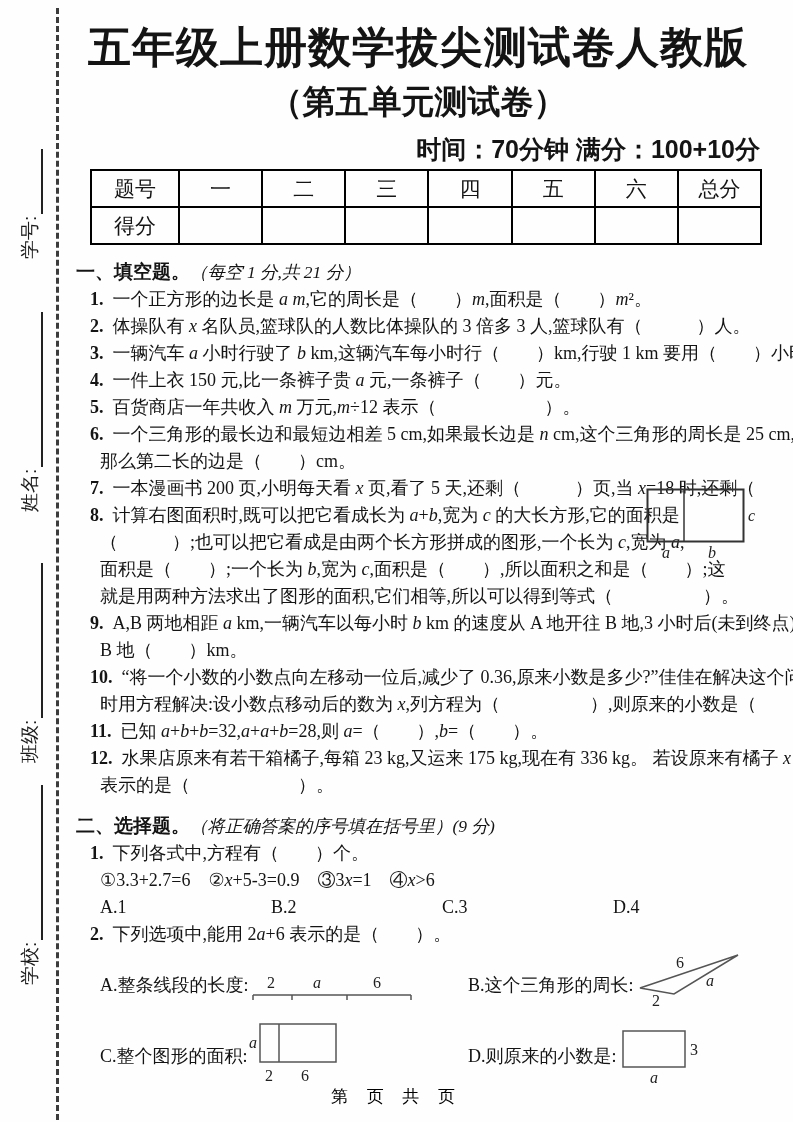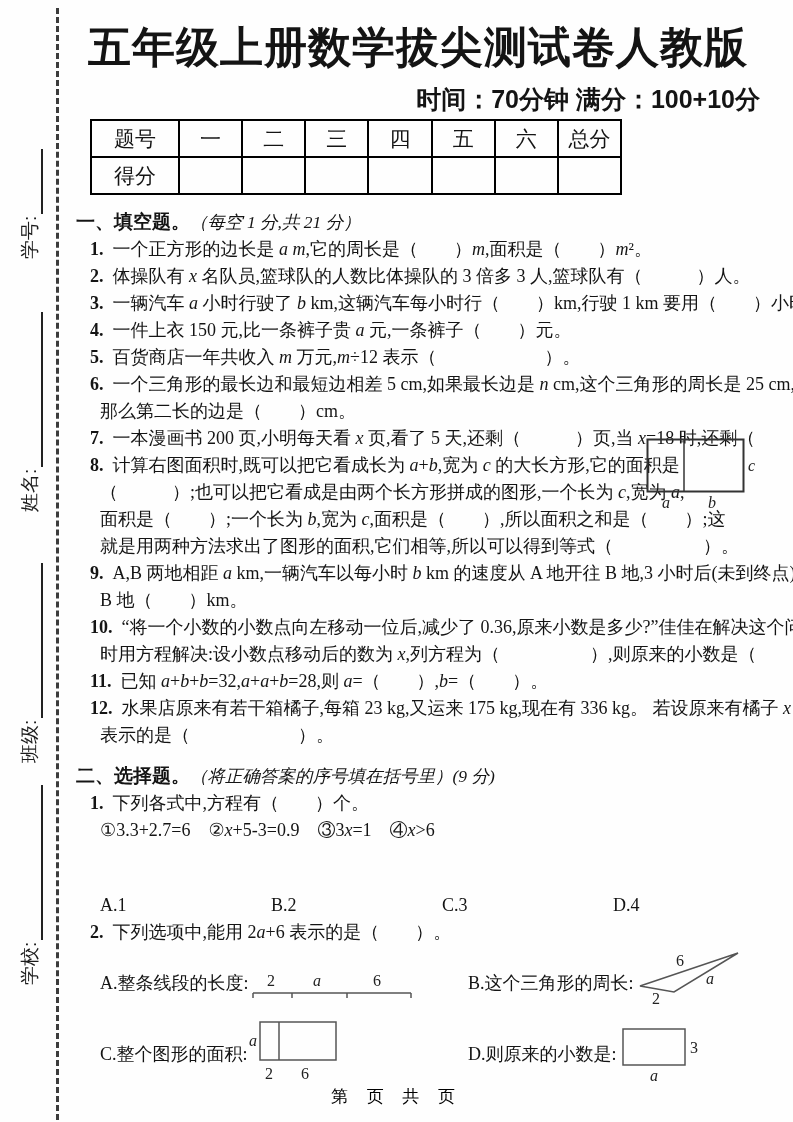--- a/index.html
+++ b/index.html
@@ -23,41 +23,41 @@
   .sf-4 { width:200px; left:-70px; top:872px; }
 
   .main { position:absolute; left:72px; top:0; width:692px; }
   .title { margin-top:22px; text-align:center; font-size:43px; line-height:50px;
     font-weight:bold; font-family:"Liberation Sans", sans-serif; letter-spacing:1px; }
   .subtitle { margin-top:10px; text-align:center; font-size:33px; line-height:40px;
     font-weight:bold; font-family:"Liberation Sans", sans-serif; }
   .meta { margin-top:14px; line-height:27px; text-align:right; padding-right:4px;
     font-size:25px; font-weight:bold; font-family:"Liberation Sans", sans-serif; }
 
-  .score-table { border-collapse:collapse; table-layout:fixed; width:532px; margin:6px 0 0 18px; }
+  .score-table { border-collapse:collapse; table-layout:fixed; width:672px; margin:6px 0 0 18px; }
   .score-table td { border:2px solid #000; height:37px; text-align:center;
     font-size:21px; font-family:"Liberation Serif", serif; }
 
   .sec-head { margin:13px 0 0 4px; font-size:19px; line-height:27px; white-space:nowrap; }
   .sec-title { font-weight:bold; font-family:"Liberation Sans", sans-serif; }
   .sec-note { font-style:italic; font-size:17.5px; }
 
   .q { position:relative; margin-left:18px; }
   .line { font-size:18px; line-height:27px; white-space:nowrap; }
   .qnum { font-weight:bold; font-family:"Liberation Serif", serif; margin-right:9px; }
   .cont { margin-left:10px; }
   .v { font-family:"Liberation Serif", serif; font-style:italic; }
 
   .fig8 { position:absolute; right:4px; top:-14px; }
   svg text { font-size:16px; font-family:"Liberation Serif", serif; fill:#222; }
   svg text.v { font-style:italic; }
 
   .opts-row { margin:0 0 0 10px; font-size:18px; line-height:27px; }
   .opt { display:inline-block; width:171px; white-space:nowrap; }
-  .opt:last-child { width:auto;margin-top:48px; }
+  .opt:last-child { width:auto; }
 
   .fig-row { display:flex; margin-left:10px; font-size:18px; }
   .fig-opt { display:flex; align-items:center; white-space:nowrap; }
   .fig-label { line-height:27px; }
   .opt-a { width:368px; }
   .opt-c { width:368px; }
   .row-ab { margin-top:8px; height:58px; }
   .row-cd { margin-top:4px; height:76px; }
   .fa-svg { margin-top:3px; }
   .fb-svg { margin-top:-14px; }
@@ -86,20 +86,21 @@
     <span class="side-label">班级:</span>
     <span class="side-blank"></span>
   </div>
   <div class="side-field sf-4">
     <span class="side-label">学校:</span>
     <span class="side-blank"></span>
   </div>
 
   <div class="main">
     <div class="title">五年级上册数学拔尖测试卷人教版</div>
+    <div class="subtitle">（第五单元测试卷）</div>
     <div class="meta">时间：70分钟  满分：100+10分</div>
 
     <table class="score-table">
       <colgroup>
           <col style="width:88px">
           <col>
           <col>
           <col>
           <col>
           <col>

